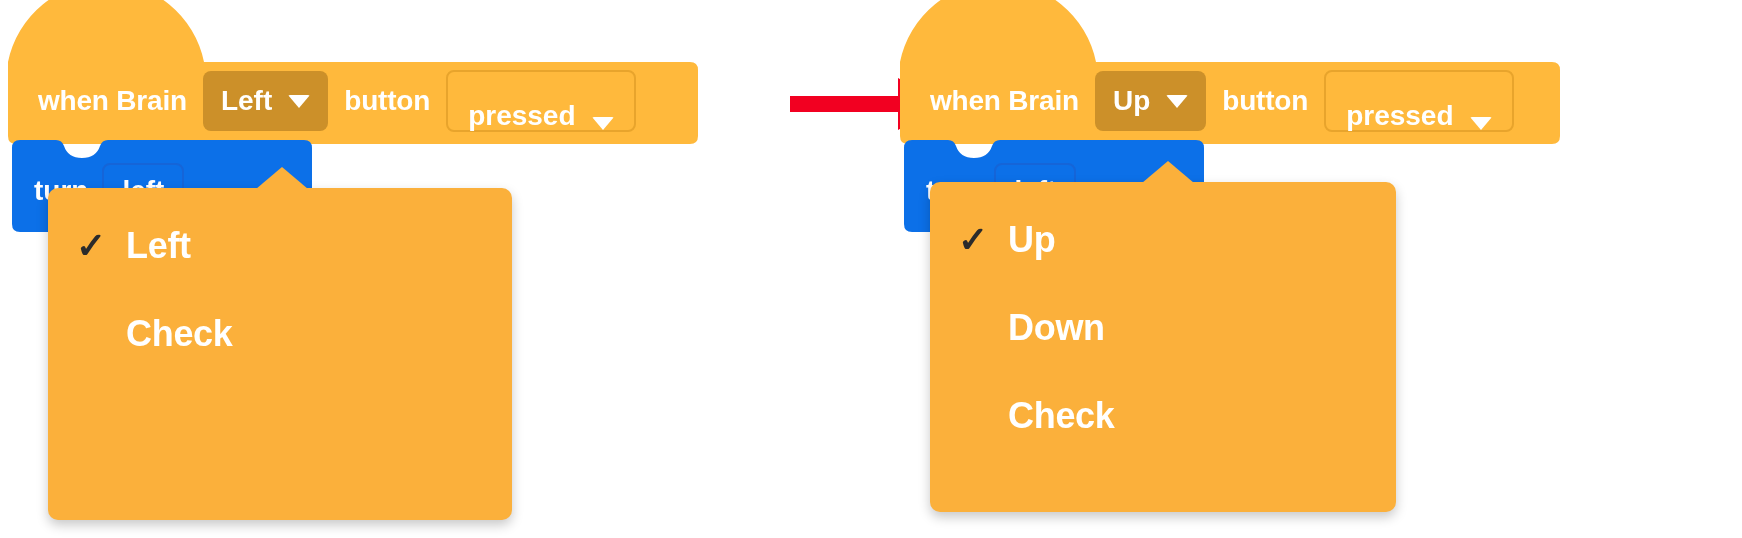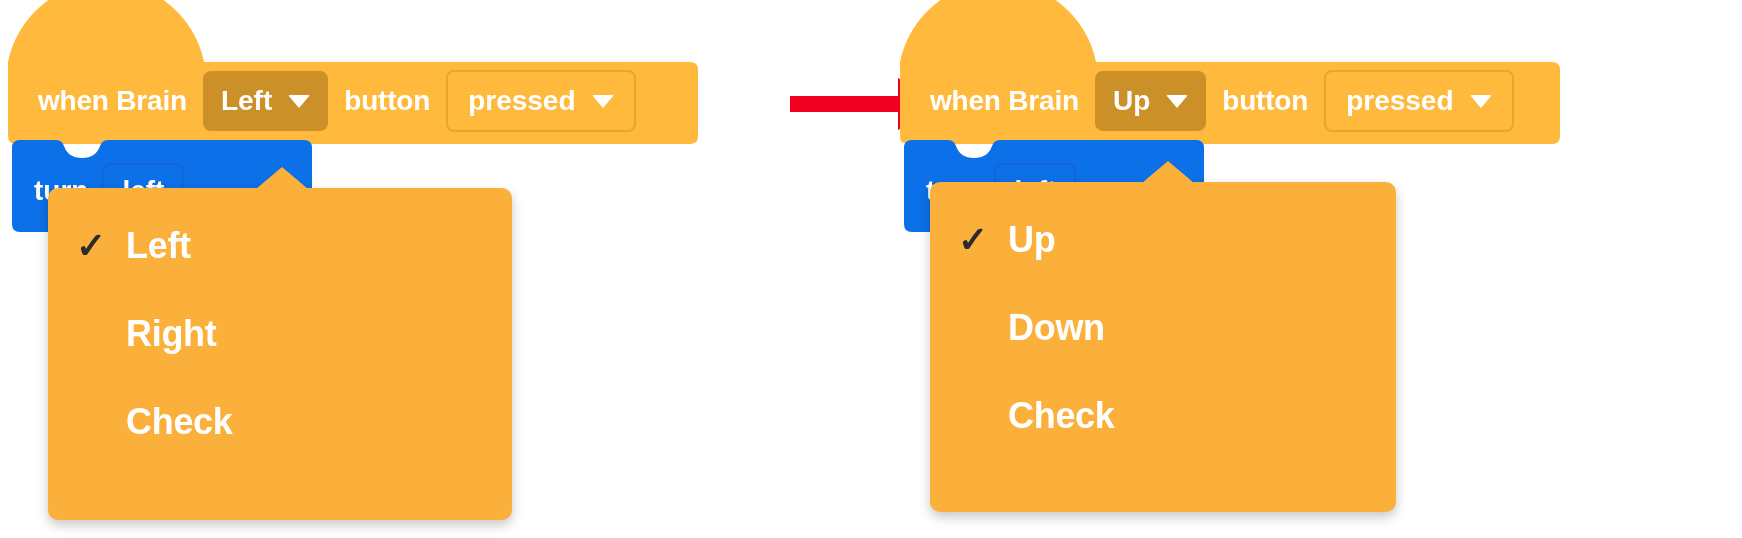--- a/index.html
+++ b/index.html
@@ -71,21 +71,21 @@
     margin: 0 16px;
     box-sizing: border-box;
   }
   
   .field-outline {
     background: transparent;
     border: 2px solid #E8A42C;
     border-radius: 8px;
     height: 62px;
     display: inline-flex;
-    align-items: center;
+    align-items: flex-end;
     gap: 16px;
     padding: 0 20px;
     margin: 13px 16px;
     box-sizing: border-box;
   }
   .field-text {
     color: #ffffff;
     font-size: 28px;
     font-weight: 700;
     white-space: nowrap;
@@ -248,24 +248,20 @@
     </div>
 
     <div class="menu" style="left:40px; top:188px; width:464px; height:332px;">
       <div class="menu-notch" style="left:208px;"></div>
       <div class="menu-item" style="margin-top:14px;">
         <span class="menu-check">✓</span>
         <span class="menu-text">Left</span>
       </div>
       <div class="menu-item">
         <span class="menu-check hidden">✓</span>
-        <span class="menu-text">Right</span>
-      </div>
-      <div class="menu-item">
-        <span class="menu-check hidden">✓</span>
         <span class="menu-text">Check</span>
       </div>
     </div>
   </div>
 
   <svg class="arrow" style="left:790px; top:78px; width:155px; height:52px;" viewBox="0 0 155 52" xmlns="http://www.w3.org/2000/svg">
     <path d="M0,18 L108,18 L108,0 L155,26 L108,52 L108,34 L0,34 Z" fill="#F20021"></path>
   </svg>
 
   <div class="group" style="left:900px; top:0;">

